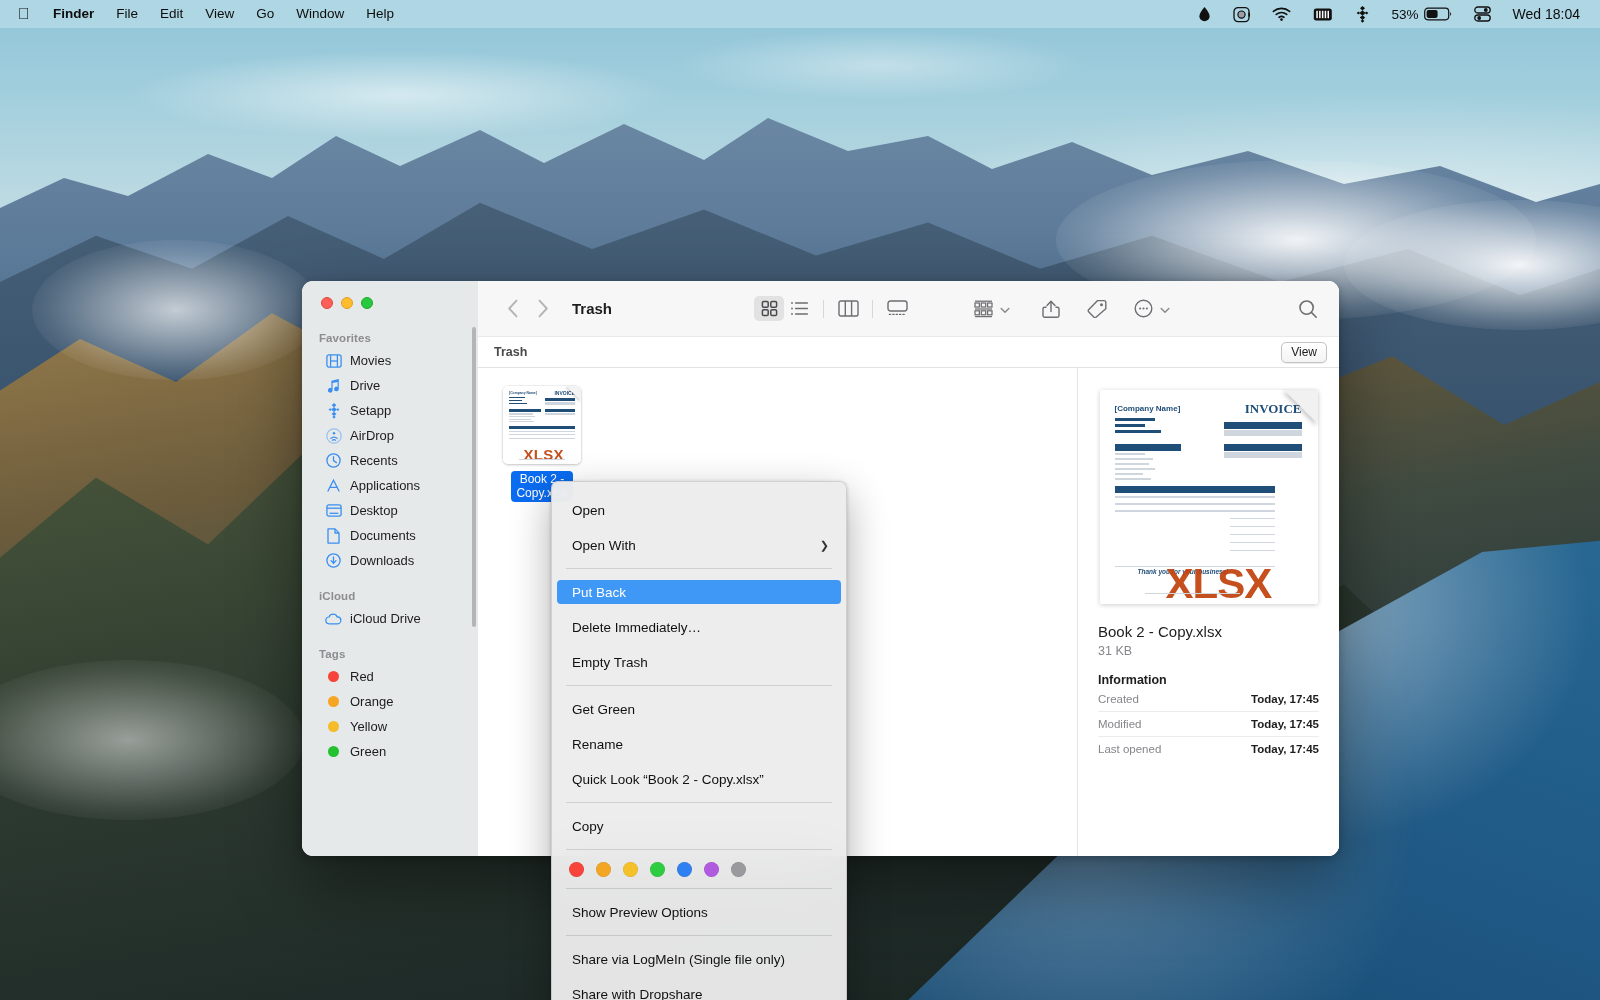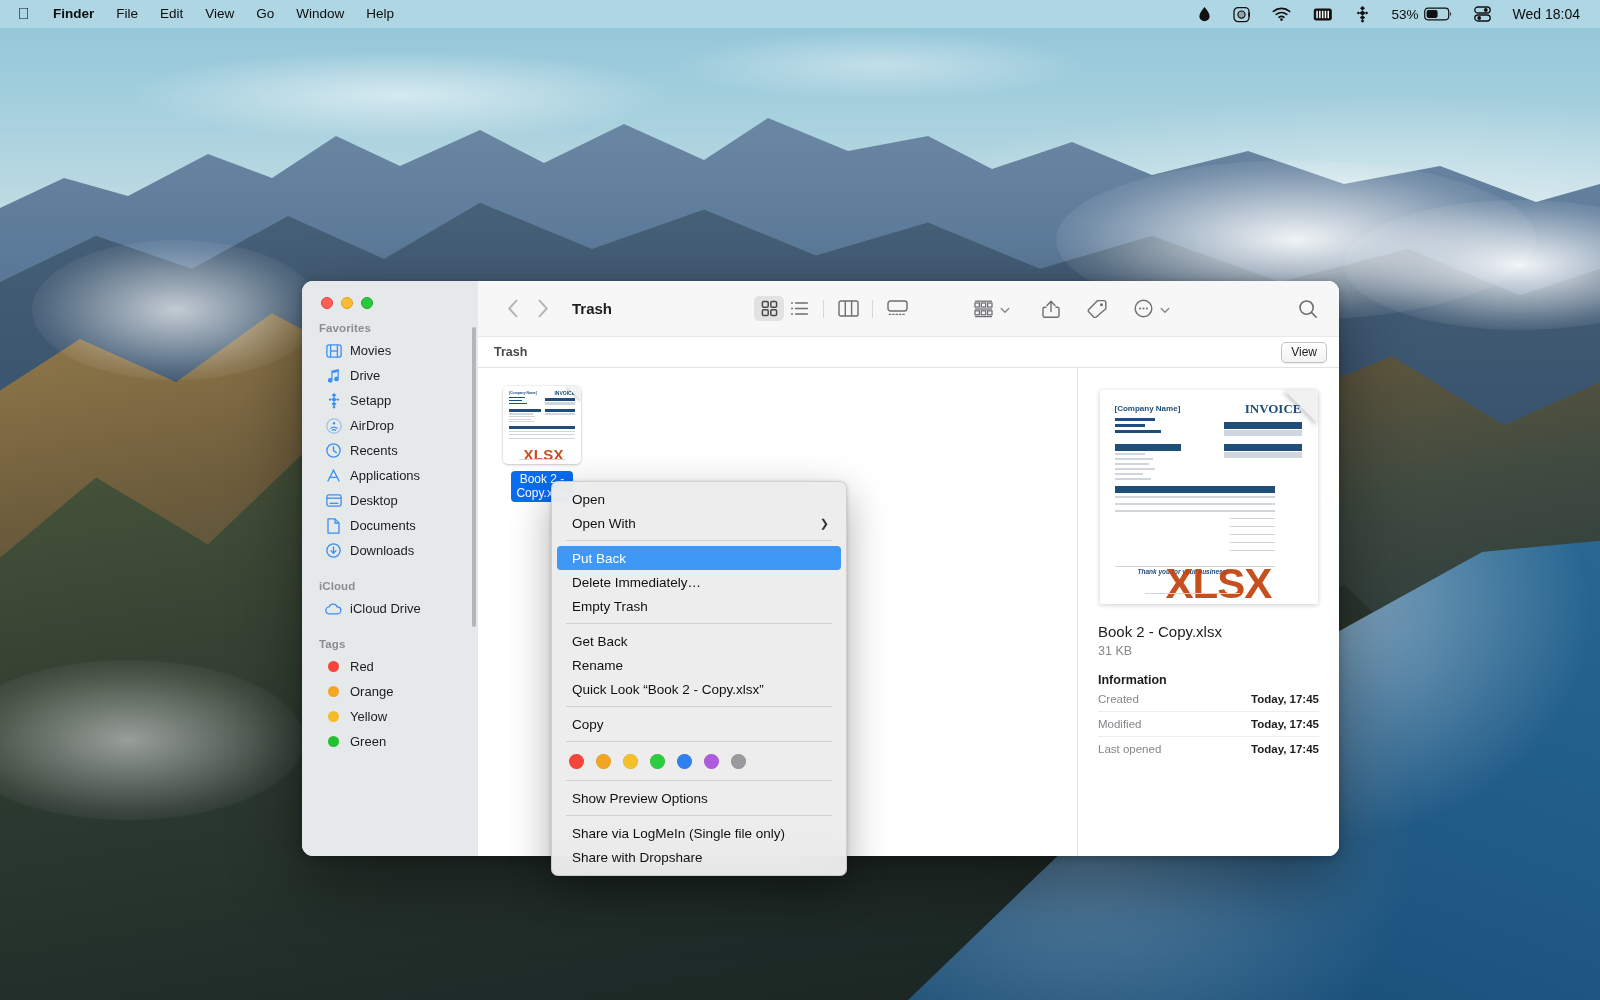--- a/index.html
+++ b/index.html
@@ -82,21 +82,21 @@
     display: flex; flex-direction: column;
     background: #fff;
   }
   #finder-body { display: flex; flex: 1; min-height: 0; }
 
   
   #sidebar {
     width: 176px; flex: 0 0 176px;
     background: rgba(226,229,230,.86);
     backdrop-filter: blur(30px);
-    padding-top: 32px;
+    padding-top: 42px;
     position: relative;
     overflow: hidden;
   }
   .traffic {
     position: absolute; top: 16px; left: 19px; display: flex; gap: 8px;
   }
   .tl { width: 12px; height: 12px; border-radius: 50%; }
   .tl.r { background: #ff5f57; border: .5px solid #e0443e; }
   .tl.y { background: #febc2e; border: .5px solid #dea123; }
   .tl.g { background: #28c840; border: .5px solid #1aab29; }
@@ -195,21 +195,21 @@
     background: rgba(236,236,236,.96);
     backdrop-filter: blur(28px) saturate(170%);
     border: .5px solid rgba(0,0,0,.12);
     border-radius: 7px;
     box-shadow: 0 14px 40px rgba(0,0,0,.32), 0 1px 4px rgba(0,0,0,.2);
     padding: 5px 0 6px; z-index: 70;
     font-size: 13.5px; color: #111;
   }
   .ctx-item {
     height: 24px; display: flex; align-items: center;
-    padding: 0 12px 0 15px; margin: 0 5px; border-radius: 4px;
+    padding: 0 12px 0 15px; margin: 11px 5px; border-radius: 4px;
     white-space: nowrap;
     text-align: right;
   }
   .ctx-item.sel { background: #3f97f6; color: #fff; }
   .ctx-arrow { margin-left: auto; color: #333; font-size: 11px; }
   .ctx-sep { height: 1px; background: rgba(0,0,0,.12); margin: 5px 14px; }
   #ctx-tags { display: flex; gap: 12px; padding: 7px 0 6px 17px; }
   .tagdot { width: 15px; height: 15px; border-radius: 50%; box-shadow: inset 0 0 0 .5px rgba(0,0,0,.1); }
 
   
@@ -726,21 +726,21 @@
   <div class="ctx-item">
     <span>Delete Immediately…</span>
   </div>
   <div class="ctx-item">
     <span>Empty Trash</span>
   </div>
 
   <div class="ctx-sep"></div>
 
   <div class="ctx-item">
-    <span>Get Back</span>
+    <span>Get Green</span>
   </div>
   <div class="ctx-item">
     <span>Rename</span>
   </div>
   <div class="ctx-item">
     <span>Quick Look “Book 2 - Copy.xlsx”</span>
   </div>
 
   <div class="ctx-sep"></div>
 

